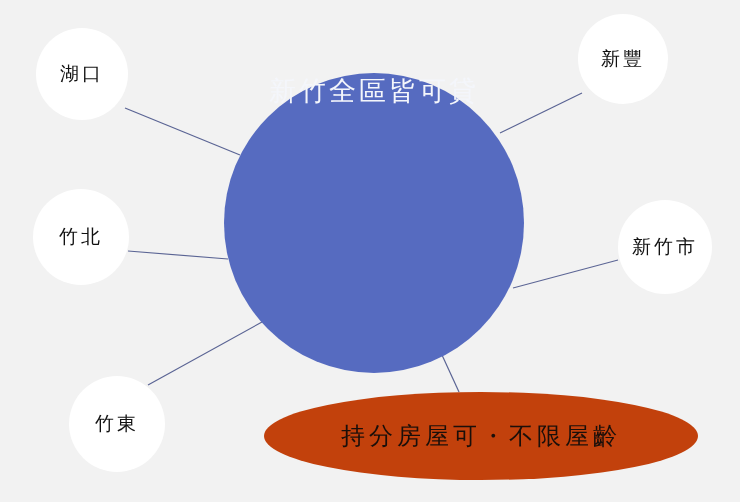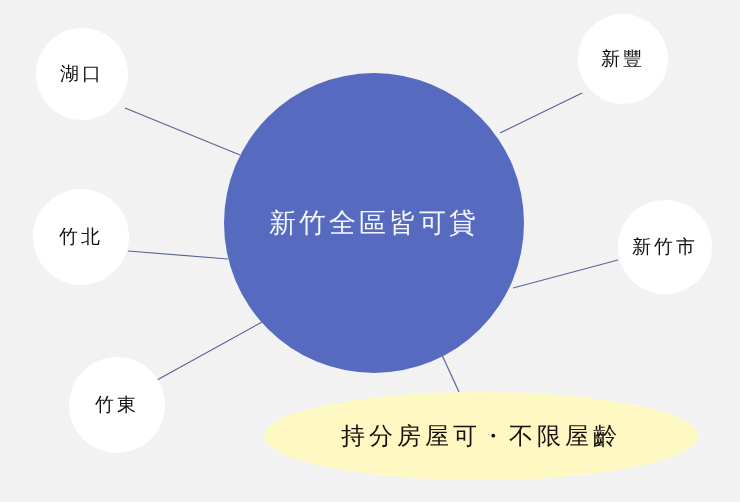--- a/index.html
+++ b/index.html
@@ -4,21 +4,21 @@
 <style>
   html, body { margin: 0; padding: 0; }
   body {
     width: 740px; height: 502px; position: relative; overflow: hidden;
     background: #f2f2f2;
     font-family: "DejaVu Sans", "Liberation Sans", sans-serif;
   }
   svg.links { position: absolute; left: 0; top: 0; width: 740px; height: 502px; z-index: 1; }
   .hub {
     position: absolute; border-radius: 50%;
-    display: flex; align-items: center; justify-content: center;
+    display: flex; align-items: flex-start; justify-content: center;
     z-index: 2;
   }
   .hub-text {
     color: #f4f6fb; font-size: 27px; letter-spacing: 3px; white-space: nowrap;
     font-family: "DejaVu Sans", sans-serif; font-weight: normal;
   }
   .node {
     position: absolute; border-radius: 50%; background: #ffffff;
     display: flex; align-items: center; justify-content: center;
     z-index: 2;
@@ -58,19 +58,19 @@
 </div>
 <div class="node" id="node-1" style="left: 578px; top: 14px; width: 90px; height: 90px;">
   <span class="node-text">新豐</span>
 </div>
 <div class="node" id="node-2" style="left: 33px; top: 189px; width: 96px; height: 96px;">
   <span class="node-text">竹北</span>
 </div>
 <div class="node" id="node-3" style="left: 618px; top: 200px; width: 94px; height: 94px; justify-content: center;">
   <span class="node-text">新竹市</span>
 </div>
-<div class="node" id="node-4" style="left: 69px; top: 357px; width: 96px; height: 96px;">
+<div class="node" id="node-4" style="left: 69px; top: 376px; width: 96px; height: 96px;">
   <span class="node-text">竹東</span>
 </div>
 
-<div class="pill" id="callout" style="left: 264px; top: 392px; width: 434px; height: 88px; background: #fef9c3;">
+<div class="pill" id="callout" style="left: 264px; top: 392px; width: 434px; height: 88px; background: #c2410c;">
   <span class="pill-text">持分房屋可・不限屋齡</span>
 </div>
 
 </body></html>

